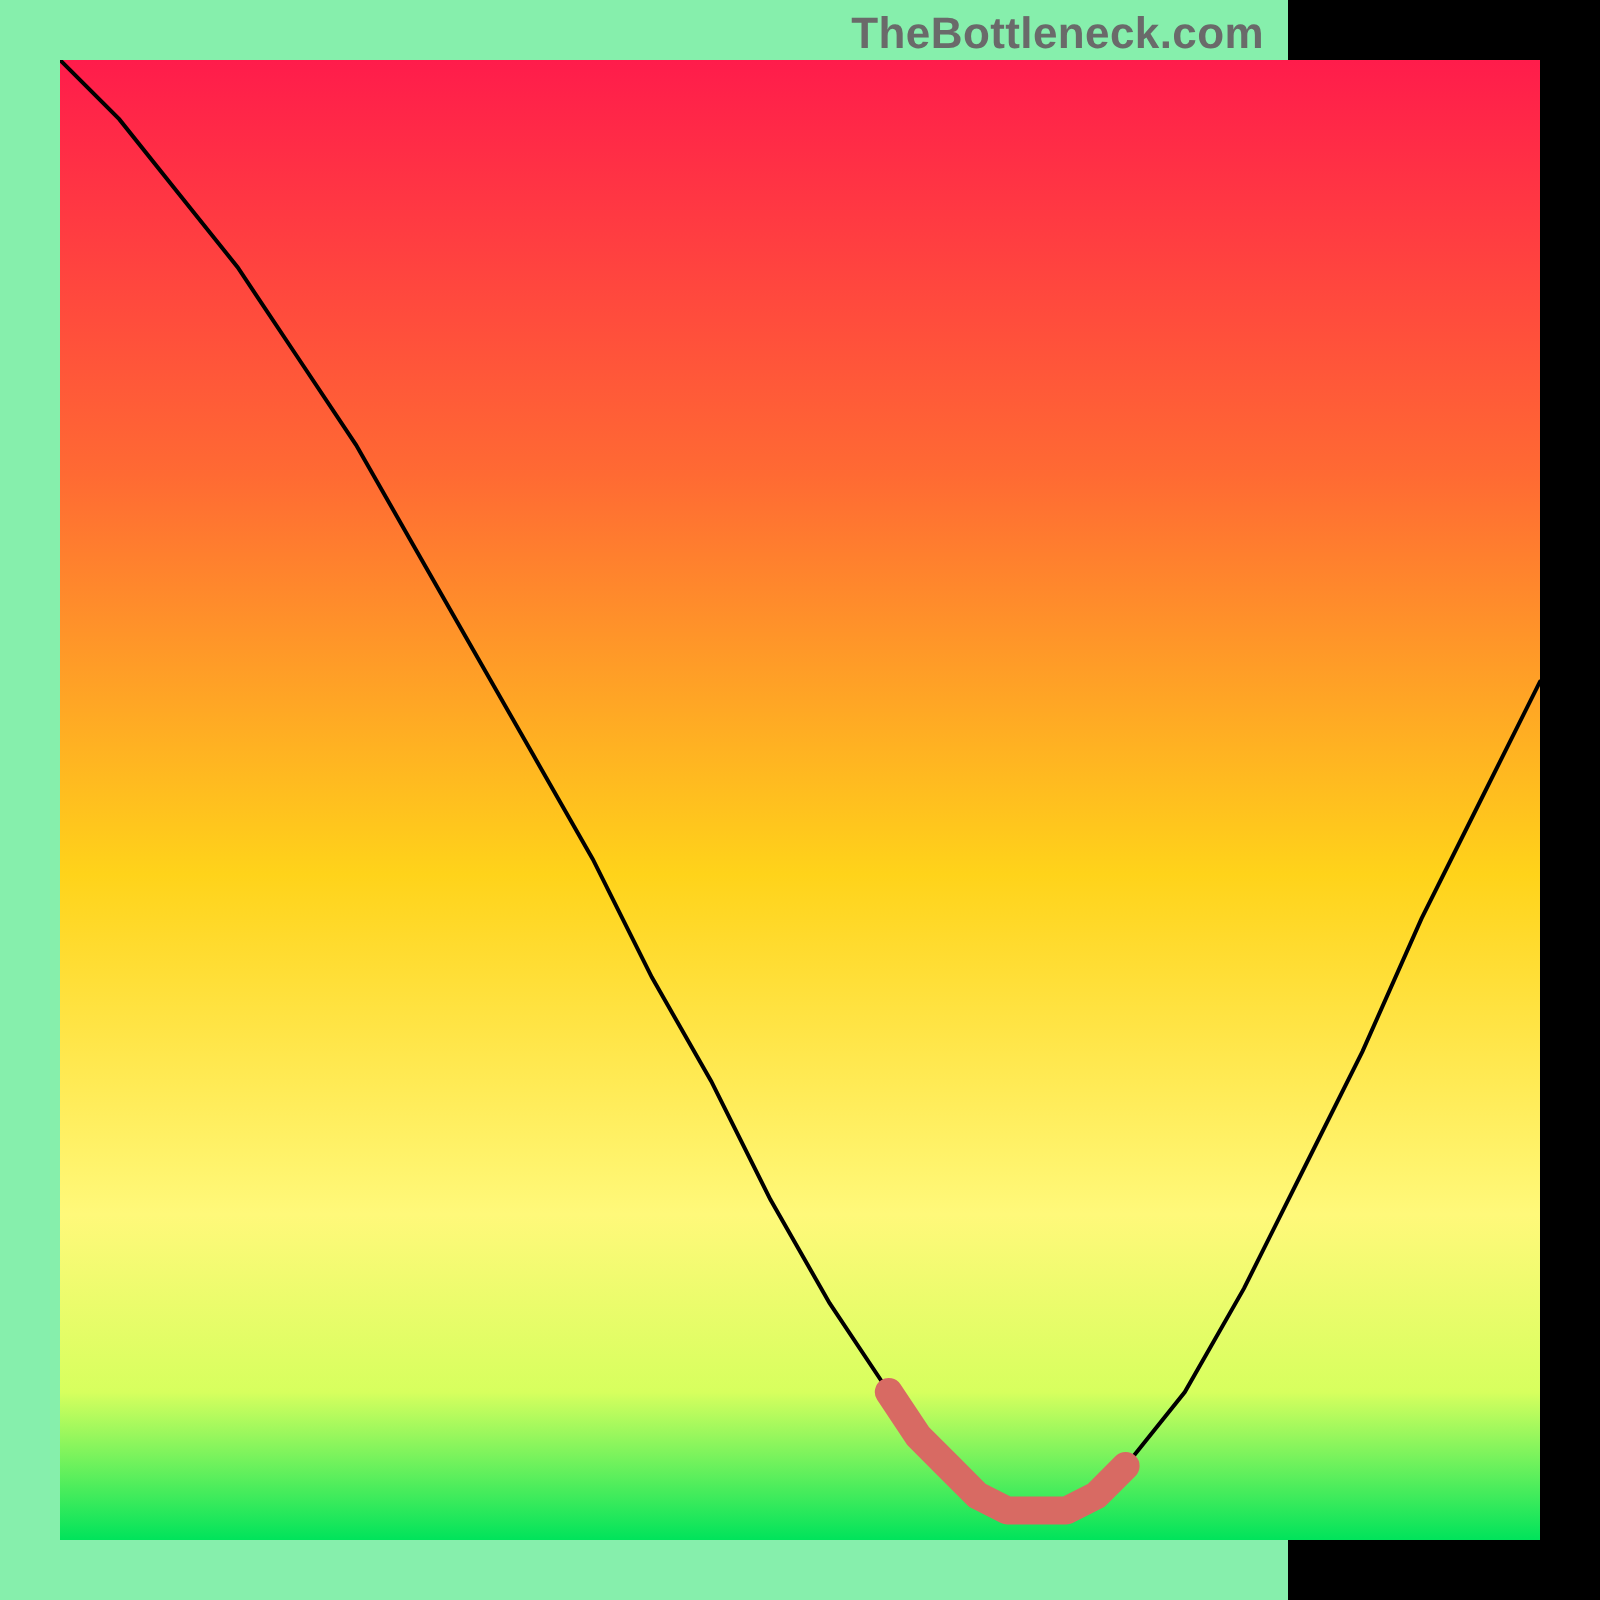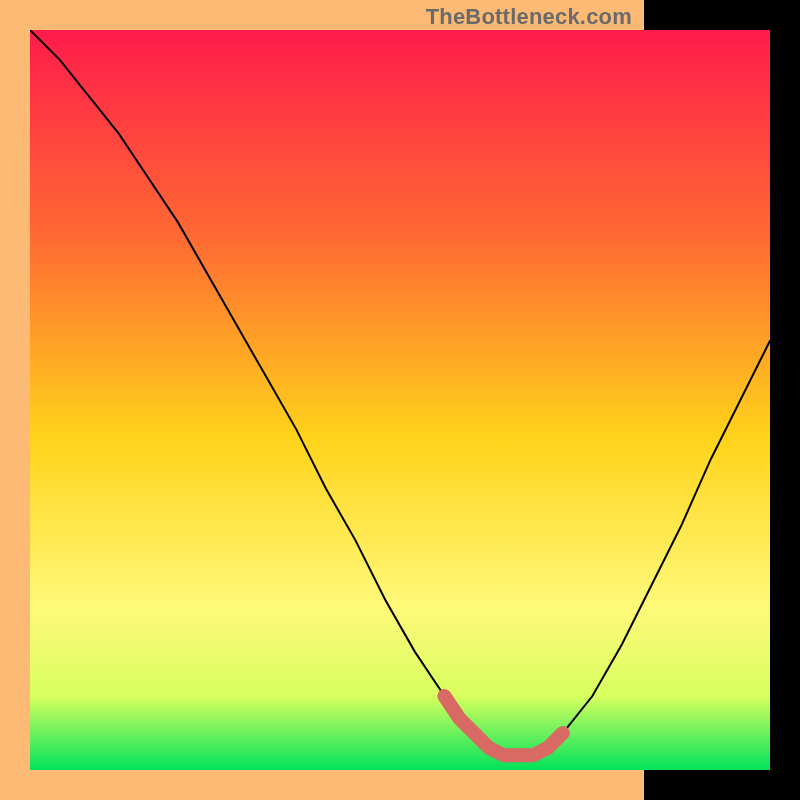--- a/index.html
+++ b/index.html
@@ -9,21 +9,21 @@
     height: 800px;
     background: #000;
     overflow: hidden;
   }
   .frame {
     position: absolute;
     left: 0;
     top: 0;
     width: 644px;
     height: 800px;
-    background: #fdba74;
+    background: #86efac;
   }
   .plot {
     position: absolute;
     left: 30px;
     top: 30px;
     width: 740px;
     height: 740px;
   }
   .watermark {
     position: absolute;

